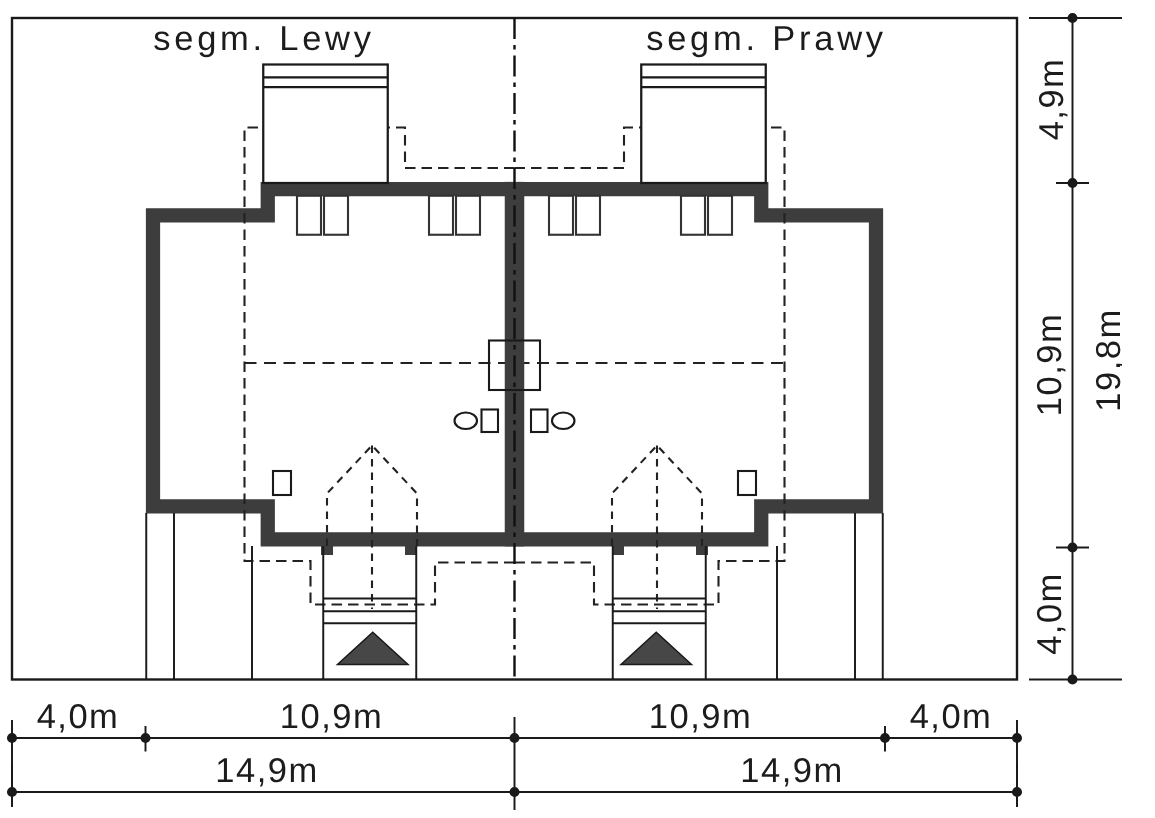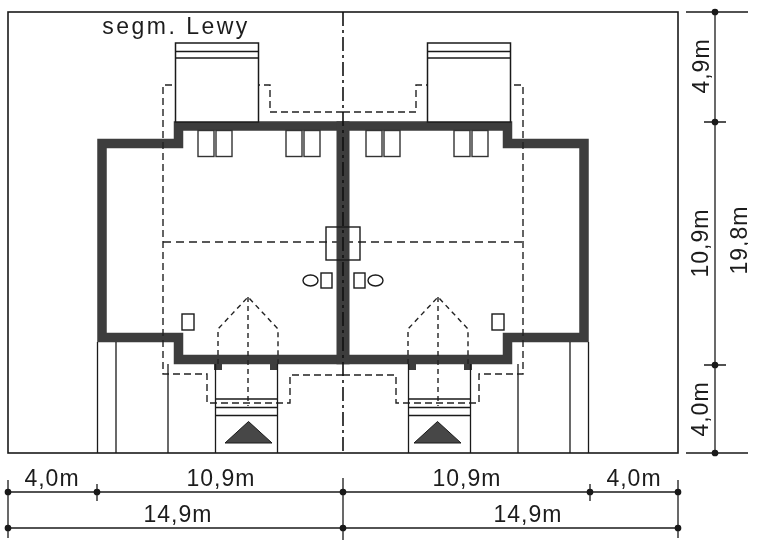--- a/index.html
+++ b/index.html
@@ -117,20 +117,21 @@
       <circle cx="343" cy="492" r="2.7"></circle>
       <circle cx="590" cy="492" r="2.7"></circle>
       <circle cx="678" cy="492" r="2.7"></circle>
       <circle cx="8" cy="528" r="2.7"></circle>
       <circle cx="343" cy="528" r="2.7"></circle>
       <circle cx="678" cy="528" r="2.7"></circle>
     </g>
   </svg>
 
   <div class="lbl title" style="left:176px;top:26px">segm. Lewy</div>
+  <div class="lbl title" style="left:511px;top:26px">segm. Prawy</div>
 
   <div class="lbl" style="left:52px;top:478px">4,0m</div>
   <div class="lbl" style="left:221px;top:478px">10,9m</div>
   <div class="lbl" style="left:467px;top:478px">10,9m</div>
   <div class="lbl" style="left:634px;top:478px">4,0m</div>
   <div class="lbl" style="left:178px;top:514px">14,9m</div>
   <div class="lbl" style="left:528px;top:514px">14,9m</div>
 
   <div class="lbl v" style="left:701px;top:66px">4,9m</div>
   <div class="lbl v" style="left:700px;top:243px">10,9m</div>

